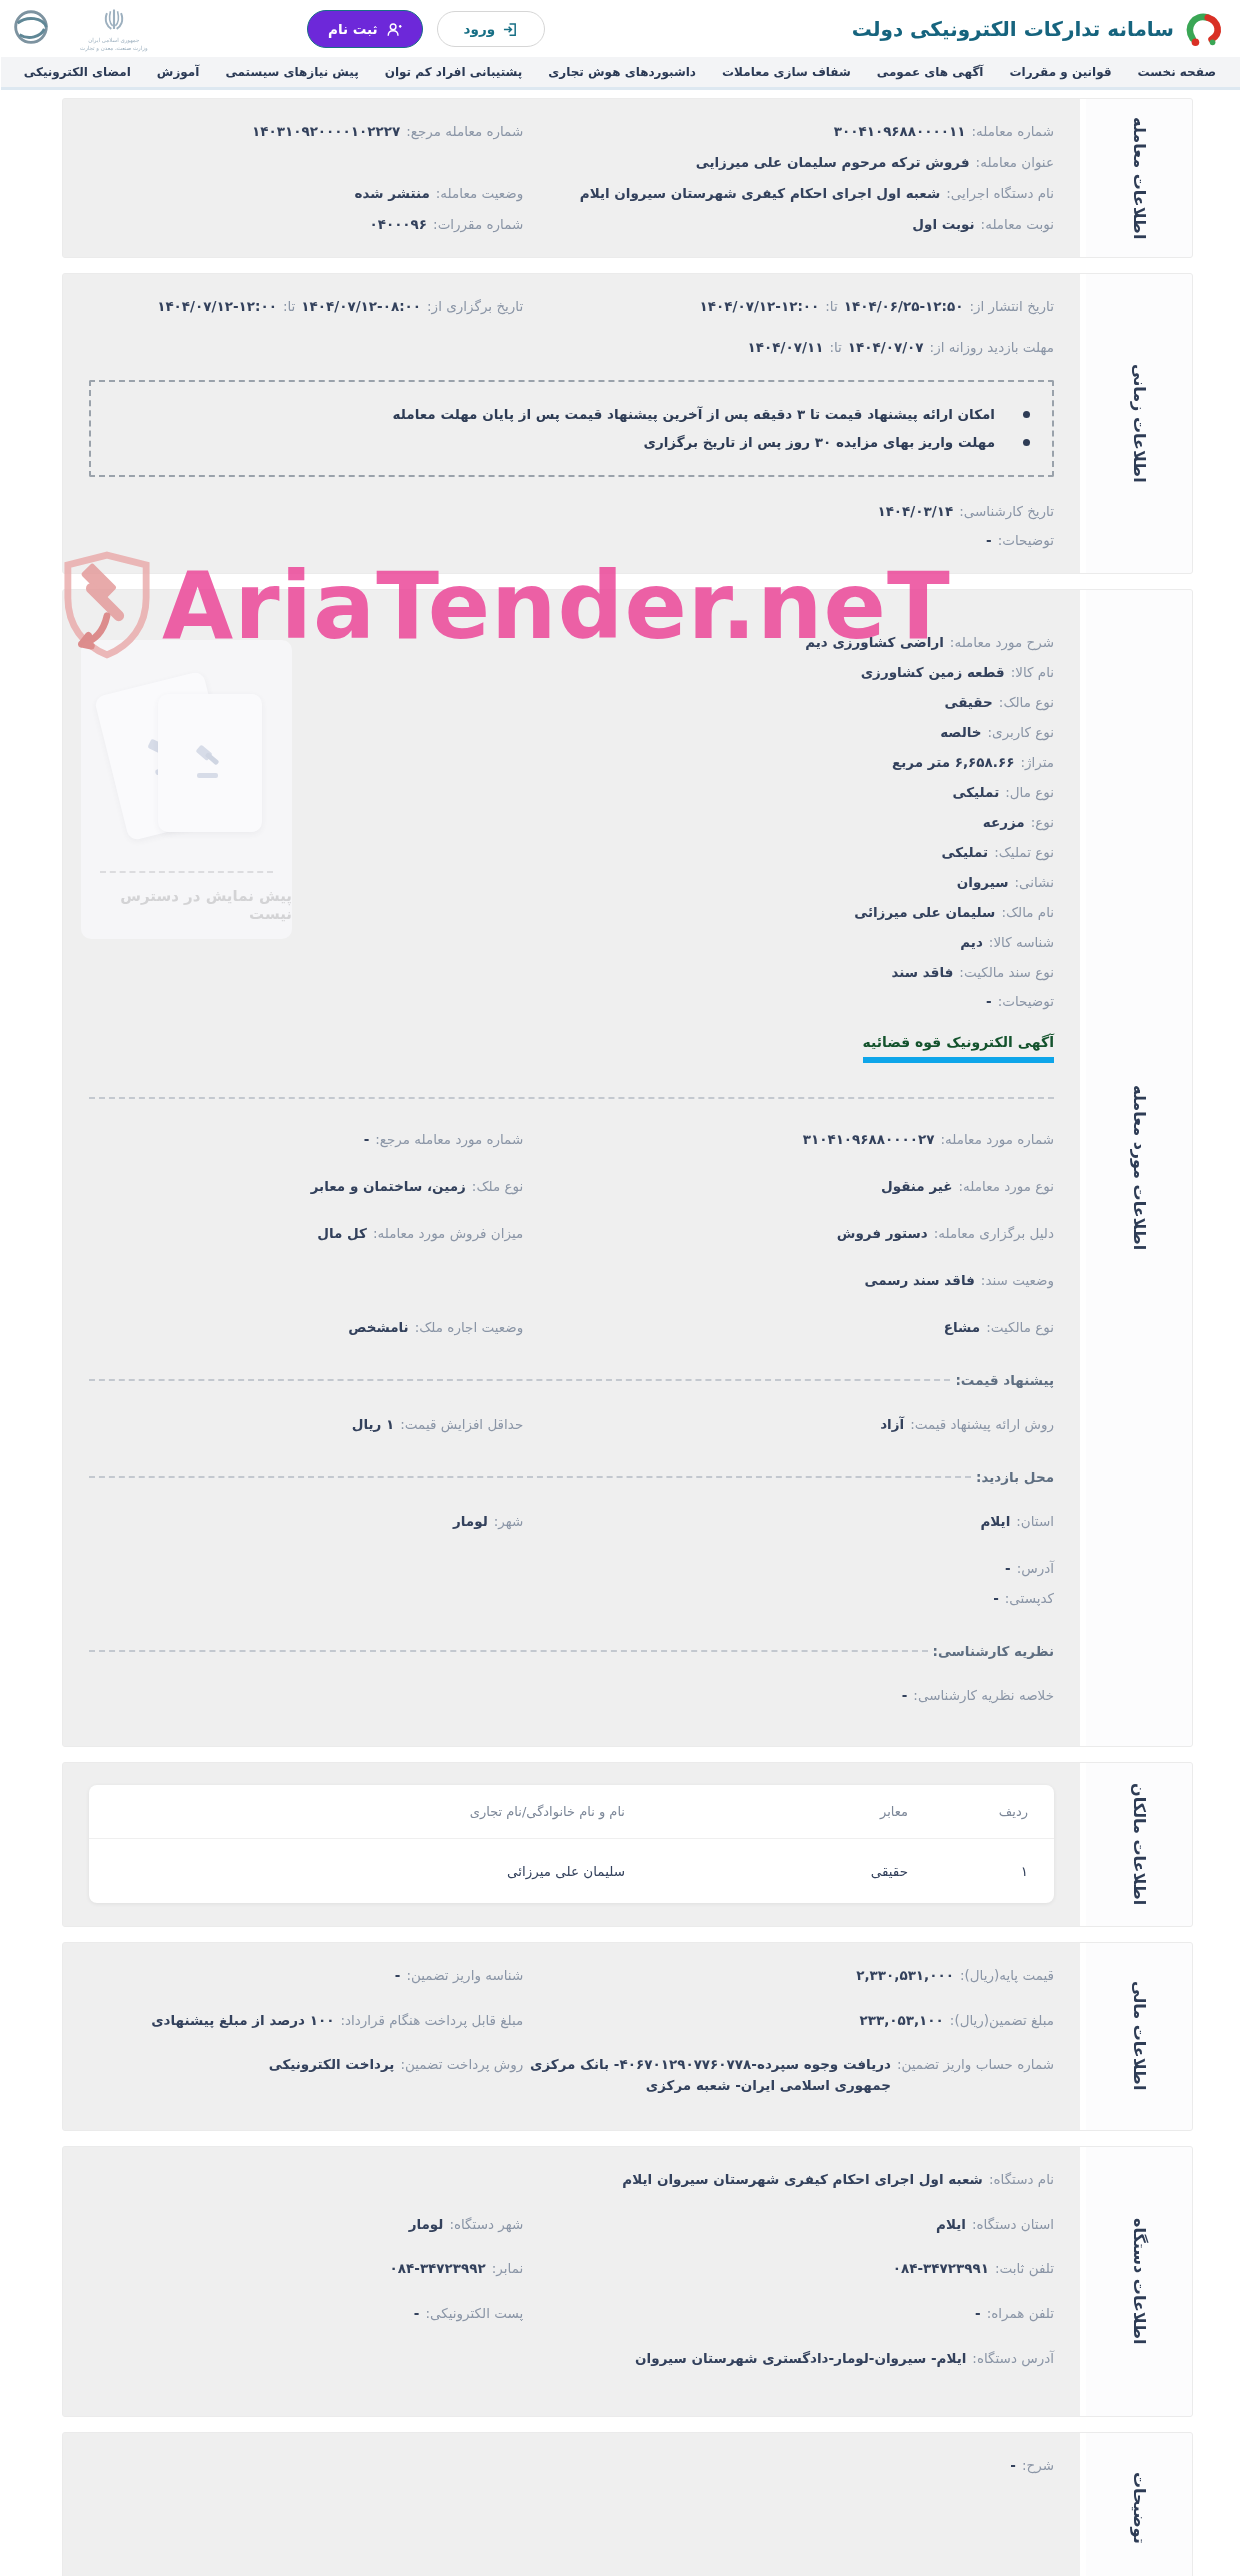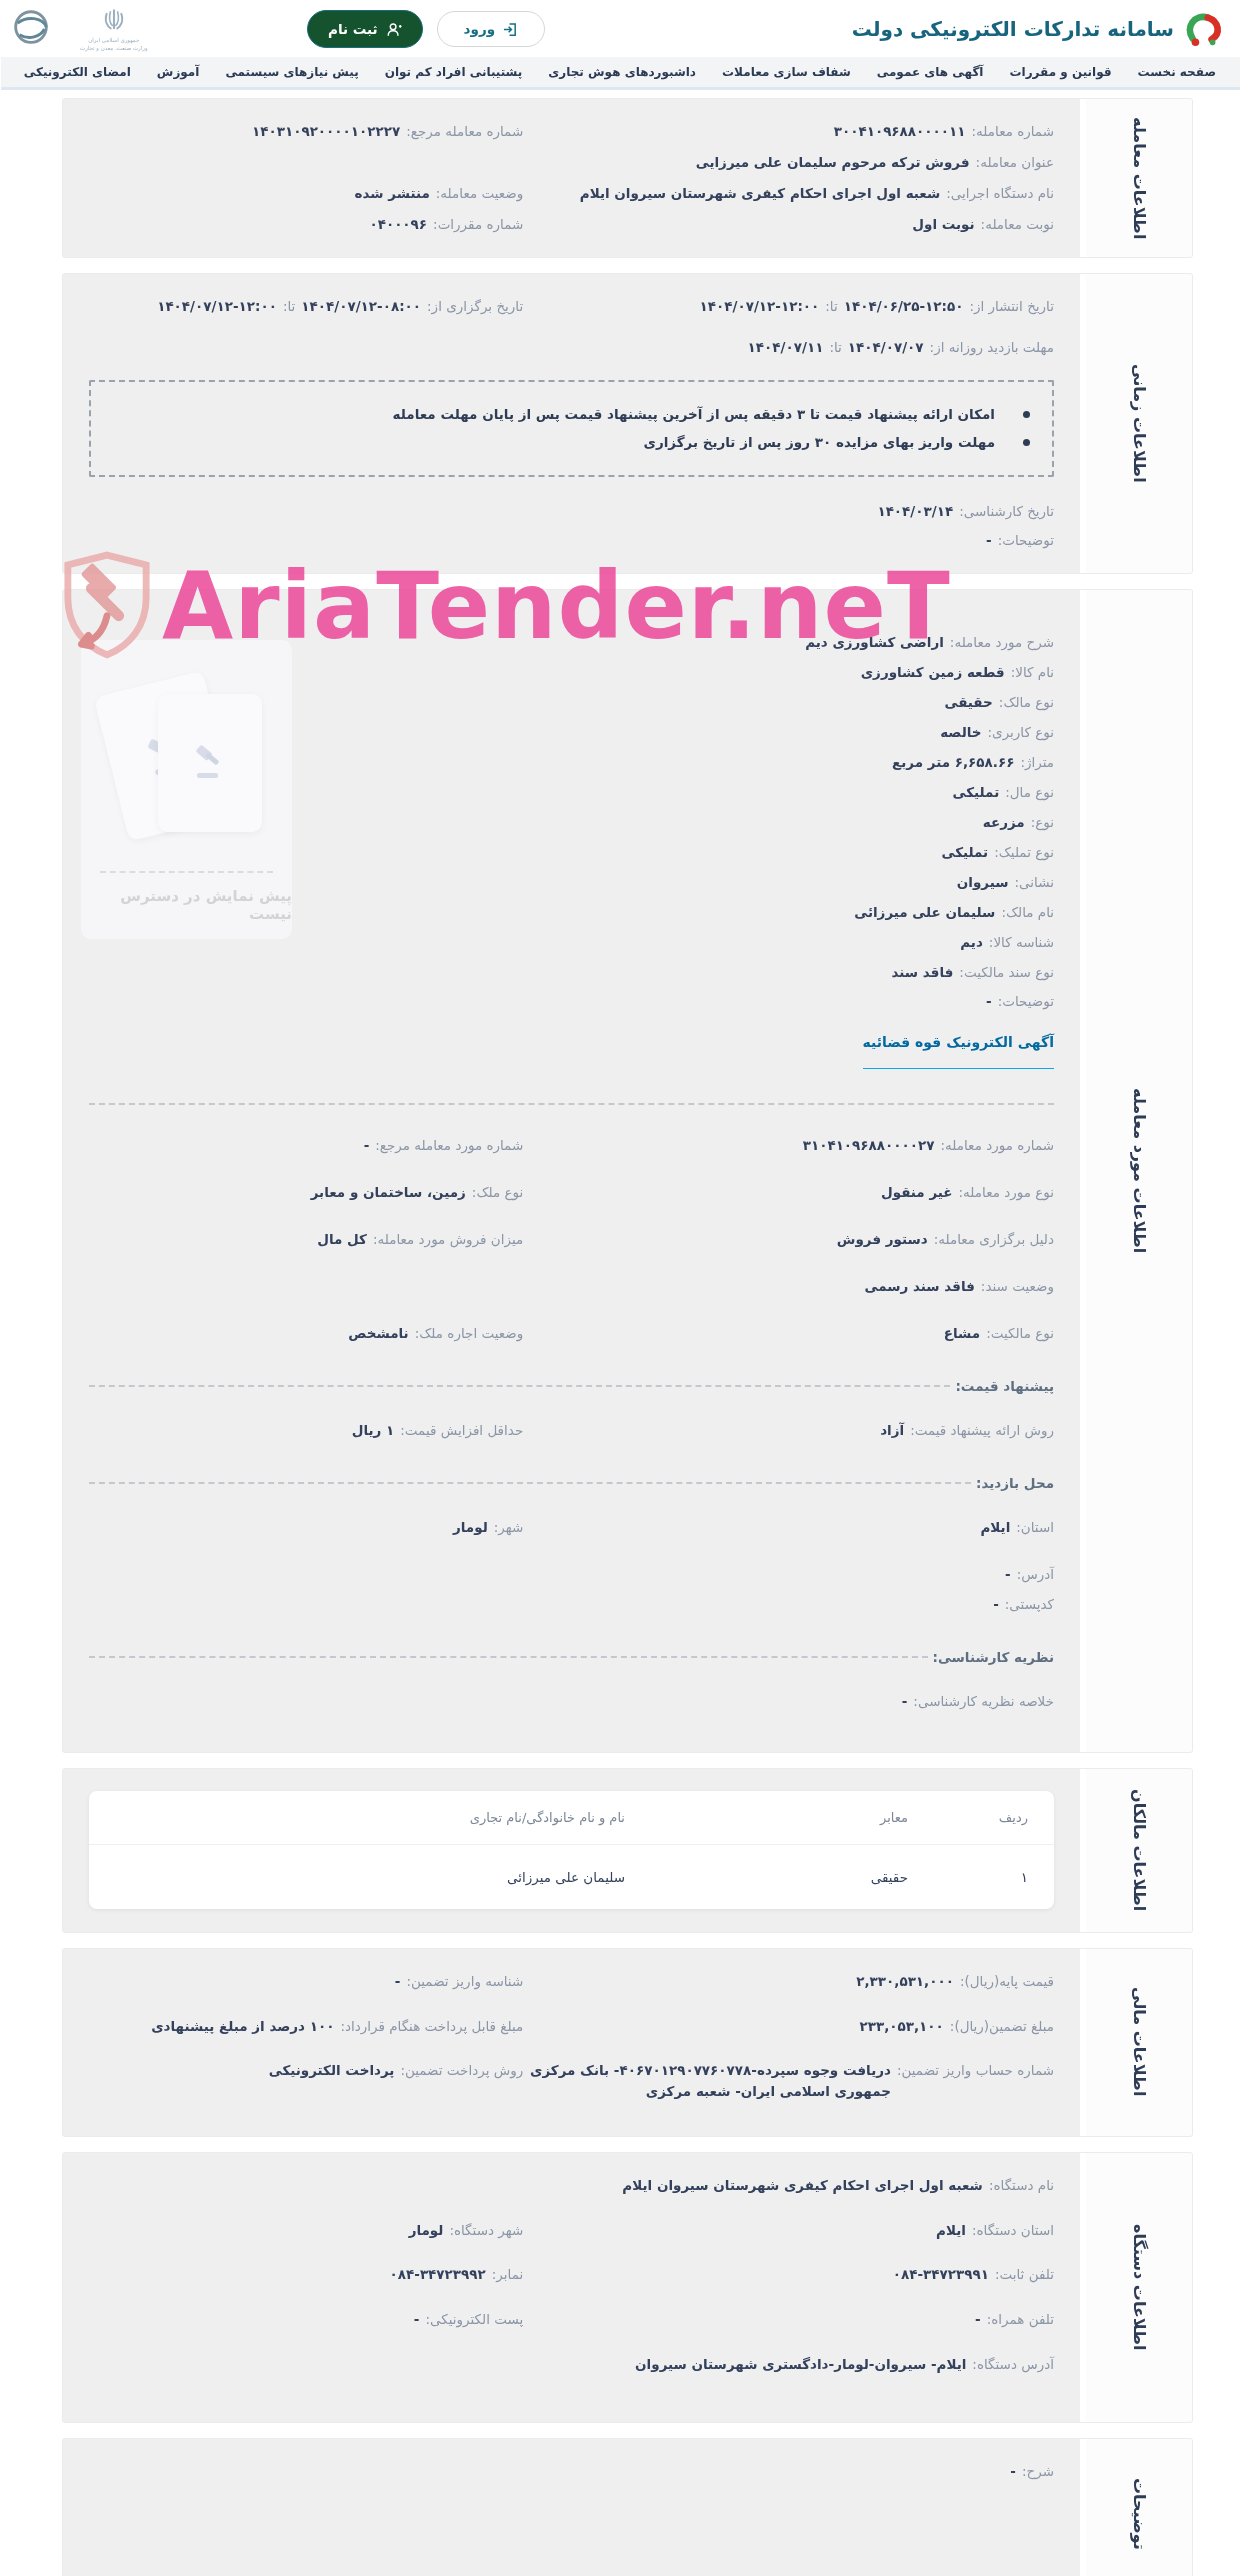--- a/index.html
+++ b/index.html
@@ -9,21 +9,21 @@
     font-family:"DejaVu Sans", sans-serif;
     direction:rtl; color:#33415C; font-size:13.5px;
   }
   
   .topbar { position:relative; height:57px; display:flex; align-items:center; padding:0 16px; background:#fff; }
   .brand { display:flex; align-items:center; gap:9px; }
   .site-title { font-size:20px; font-weight:700; color:#16647E; }
   .auth { position:absolute; left:307px; top:10px; display:flex; gap:14px; align-items:center; }
   .btn { display:flex; align-items:center; gap:8px; border-radius:22px; font-size:13.5px; font-weight:700; cursor:pointer; font-family:inherit; }
   .btn-outline { background:#fff; border:1px solid #d6d6d6; color:#176F85; padding:9px 26px; }
-  .btn-solid { background:#14532d; border:1px solid #176F85; color:#fff; padding:10px 20px; }
+  .btn-solid { background:#6d28d9; border:1px solid #176F85; color:#fff; padding:10px 20px; }
   .gov-logos { position:absolute; left:8px; top:6px; display:flex; gap:26px; align-items:flex-start; }
   .emblem { display:flex; flex-direction:column; align-items:center; }
   .emblem-txt { font-size:5.5px; color:#9DB0BF; line-height:1.5; white-space:nowrap; }
   
   .nav { display:flex; align-items:center; height:33px; background:#F3F4F6; padding-right:12px; border-bottom:3px solid #DDE8F1; }
   .nav-item { font-size:12px; font-weight:600; color:#2B3A55; padding:0 13px; white-space:nowrap; cursor:pointer; }
   
   .content { position:relative; padding:8px 48px 0 62px; background:#fff; }
   .card { display:flex; margin-bottom:15px; border:1px solid #EBEBEB; border-radius:3px; overflow:hidden; background:#EFEFEF; }
   .side-label { width:112px; background:#FCFCFD; border-left:6px solid #fff; display:flex; align-items:center; justify-content:center; flex-shrink:0; }
@@ -42,21 +42,21 @@
   .dhead .hl { font-weight:700; color:#5F6F82; white-space:nowrap; }
   .dhead .dline { flex:1; border-top:2px dashed #C3C8CF; }
   
   .notice { border:2px dashed #9AA2AB; border-radius:2px; margin:22px 0 24px; padding:18px 22px; }
   .notice-inner { width:fit-content; text-align:left; }
   .nl { display:flex; align-items:center; gap:28px; font-weight:700; color:#2E3C55; line-height:2.1; }
   .dot { width:7px; height:7px; background:#2E3C55; border-radius:50%; flex-shrink:0; display:inline-block; }
   
   .body-subject { position:relative; padding-top:42px; }
   .colA { display:flex; flex-direction:column; gap:9px; width:fit-content; }
-  .jlink { display:inline-block; margin-top:22px; color:#0369a1; font-weight:700; font-size:14px; text-decoration:none; border-bottom:1px solid #0ea5e9; padding-bottom:18px; cursor:pointer; }
+  .jlink { display:inline-block; margin-top:22px; color:#14532d; font-weight:700; font-size:14px; text-decoration:none; border-bottom:6px solid #0ea5e9; padding-bottom:7px; cursor:pointer; }
   .preview { position:absolute; top:50px; left:18px; width:211px; height:299px; background:#F6F6F8; border-radius:10px; display:flex; flex-direction:column; align-items:center; justify-content:flex-end; padding-bottom:16px; }
   .docs { position:relative; width:170px; height:199px; margin-bottom:14px; }
   .doc { position:absolute; background:#FAFAFC; border-radius:10px; box-shadow:0 2px 6px rgba(60,70,90,.06); display:flex; align-items:center; justify-content:center; }
   .doc.rear { width:112px; height:148px; left:8px; top:24px; transform:rotate(-14deg); }
   .doc.front { width:104px; height:138px; right:10px; top:36px; }
   .pline { width:82%; border-top:2px dashed #DCDCDF; margin-bottom:14px; }
   .ptext { color:#D3D3D5; font-weight:700; font-size:15px; }
   
   .watermark { position:absolute; top:461px; left:62px; display:flex; align-items:center; gap:10px; direction:ltr; pointer-events:none; z-index:6; opacity:.85; }
   .wm-text { font-size:92px; font-weight:700; color:#ec4899; letter-spacing:1px; white-space:nowrap; }

